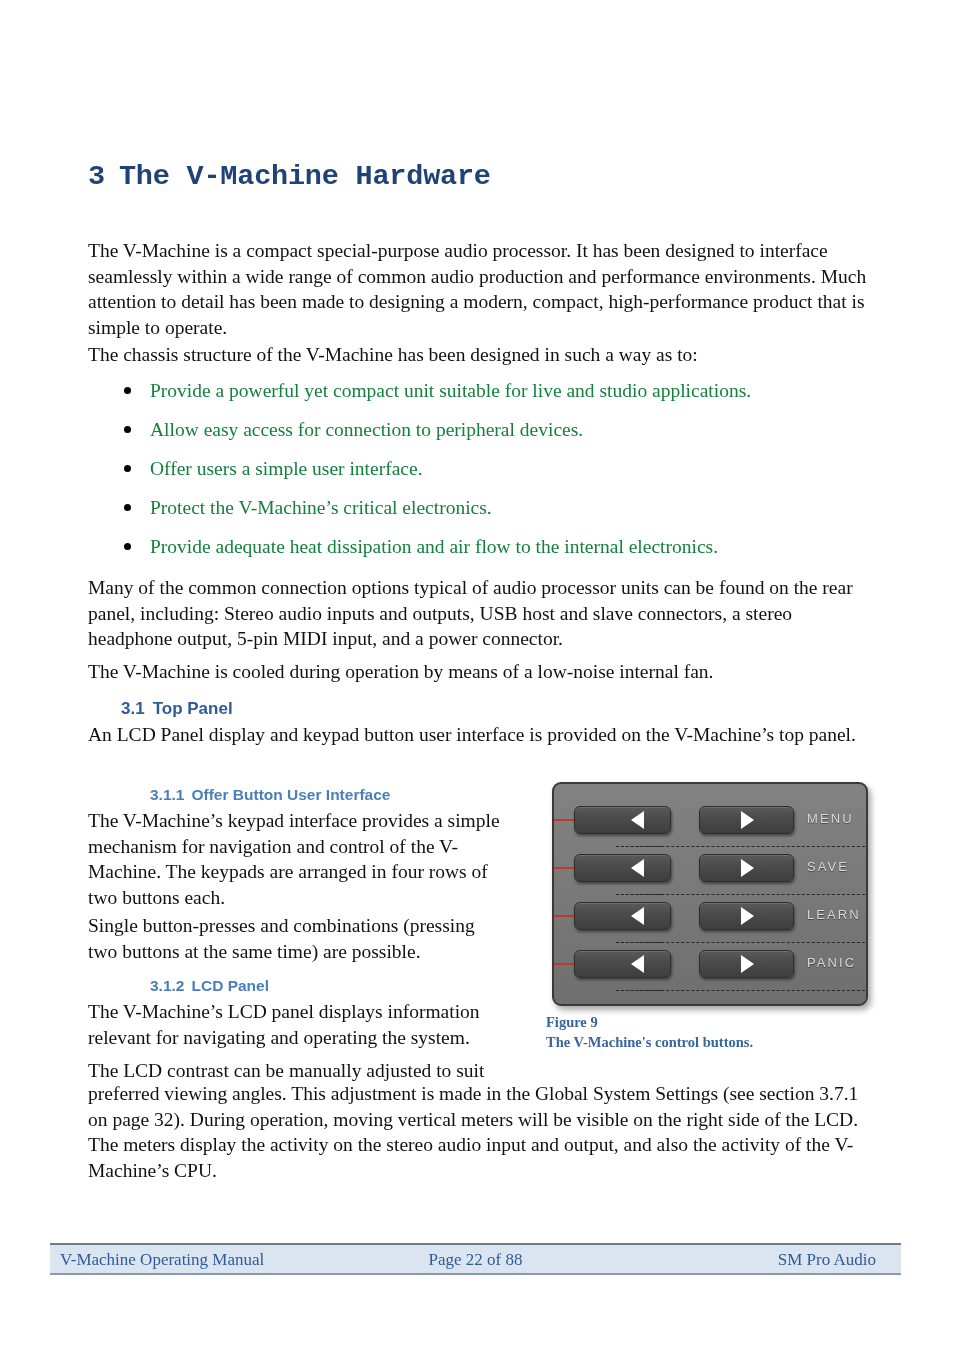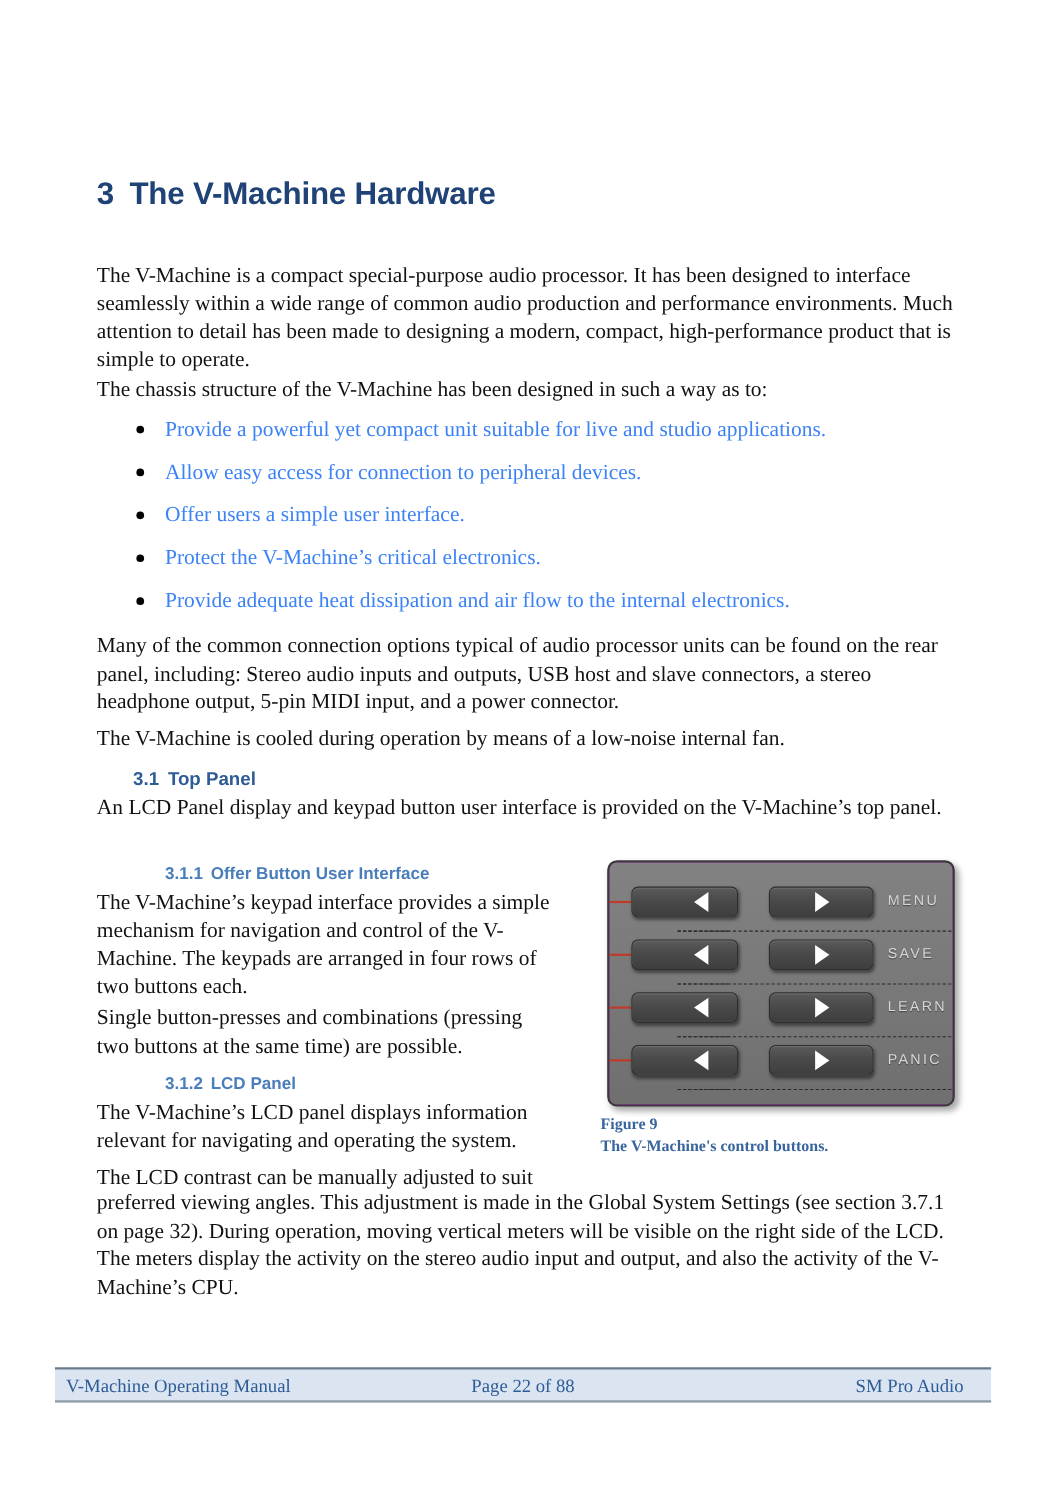--- a/index.html
+++ b/index.html
@@ -19,21 +19,21 @@
   .page {
     position: absolute;
     inset: 0;
   }
 
   
   .h1 {
     position: absolute;
     left: 88px;
     top: 160px;
-    font-family: Liberation Sans, sans-serif;
+    font-family: Liberation Mono, monospace;
     font-weight: bold;
     font-size: 28.5px;
     color: #1f4376;
     letter-spacing: -0.2px;
     white-space: nowrap;
   }
   .h1 .num { margin-right: 14px; }
 
   .h2 {
     position: absolute;
@@ -74,21 +74,21 @@
     position: absolute;
     left: 88px;
     top: 378px;
     width: 786px;
   }
   .bullet {
     position: relative;
     font-family: "Liberation Serif", serif;
     font-size: 19.5px;
     line-height: 25.7px;
-    color: #3b82f6;
+    color: #15803d;
     padding-left: 62px;
     height: 39px;
   }
   .bullet .dot {
     position: absolute;
     left: 36px;
     top: 9px;
     width: 7px;
     height: 7px;
     border-radius: 50%;

